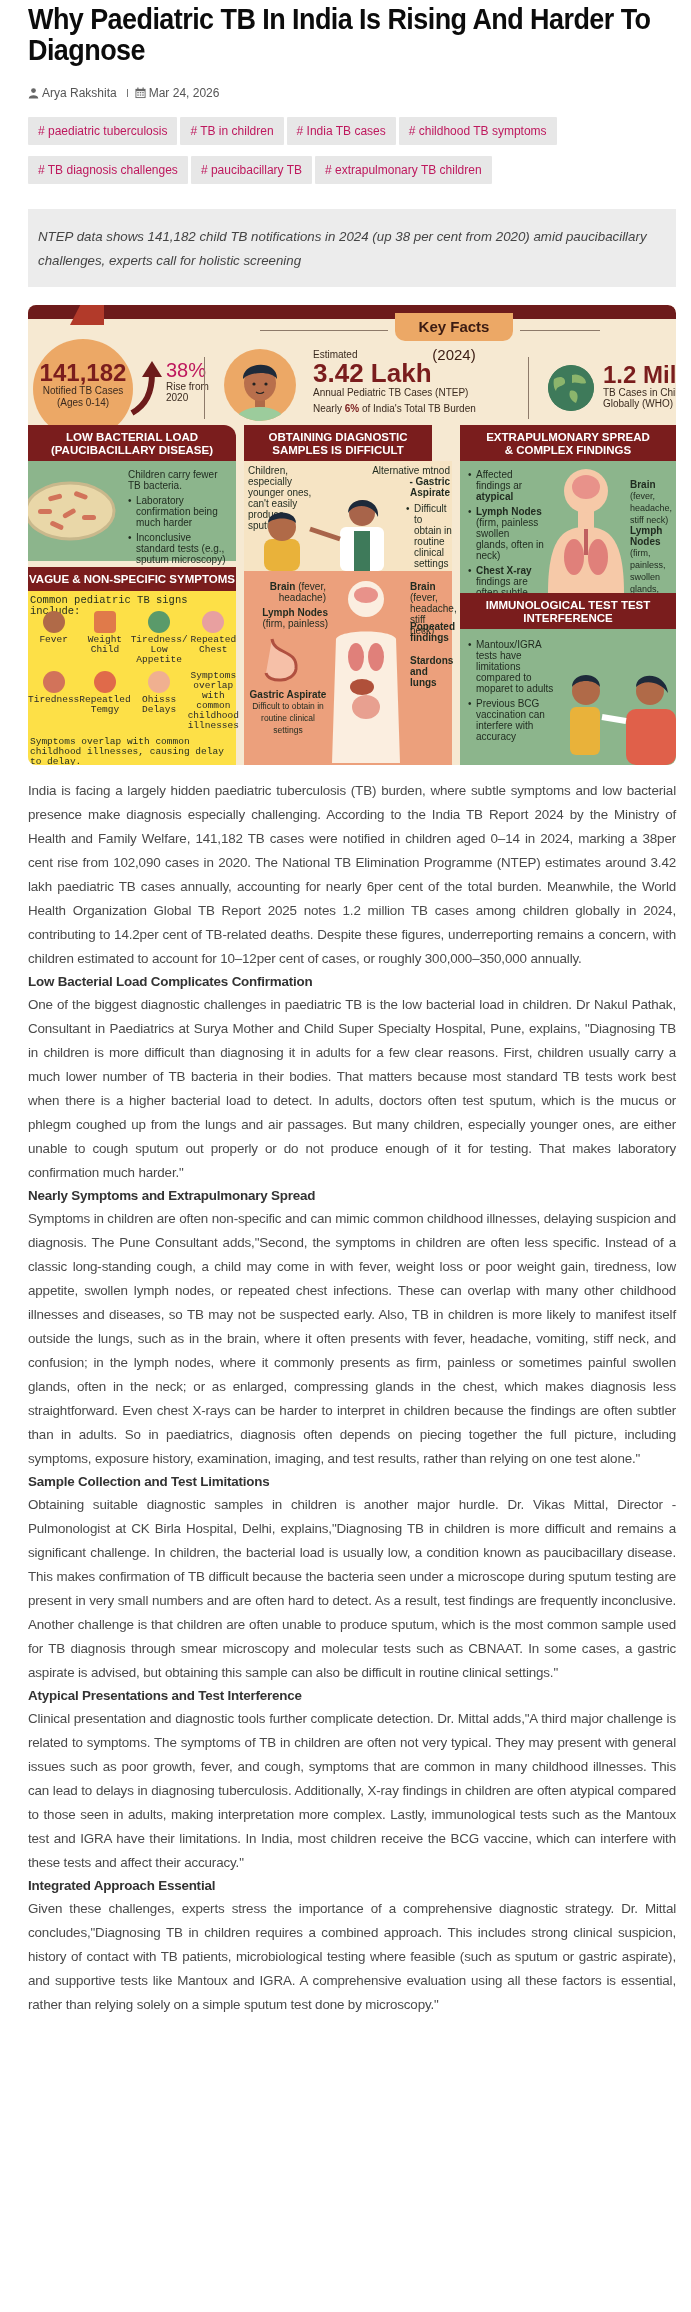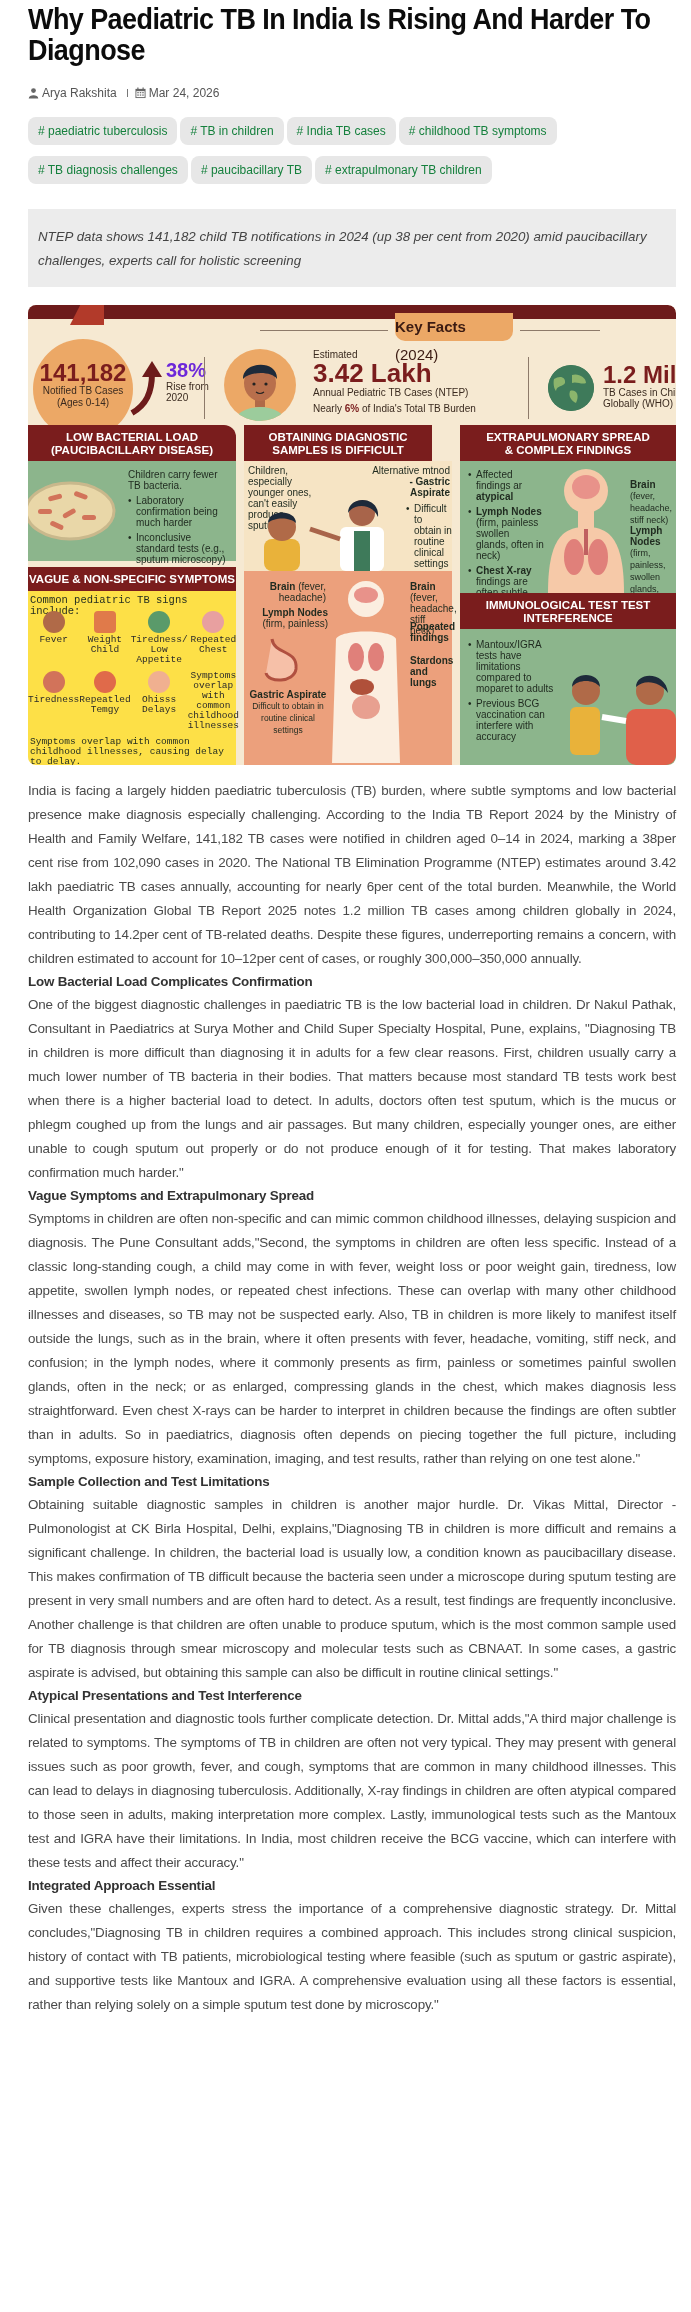--- a/index.html
+++ b/index.html
@@ -27,26 +27,26 @@
     margin-top: 19px;
     font-size: 12px;
     color: #555;
     height: 16px;
   }
   .meta .ico { display: inline-block; width: 11px; height: 12px; margin-right: 3px; vertical-align: middle; }
   .meta .sep { width: 1px; height: 8px; background: #777; margin: 0 7px 0 10px; }
   .tags { margin-top: 16px; display: flex; flex-wrap: wrap; gap: 11px 3px; width: 640px; }
   .tag {
     background: #e7e7e7;
-    border-radius: 8px;
+    border-radius: 1px;
     padding: 0 10px;
     height: 28px;
     line-height: 28px;
     font-size: 12px;
-    color: #15803d;
+    color: #be185d;
     margin-right: 0px;
   }
   .summary {
     margin-top: 25px;
     background: #ececec;
     padding: 16px 12px 14px 10px;
     width: 648px;
     font-style: italic;
     font-size: 13.3px;
     line-height: 24px;
@@ -60,33 +60,33 @@
     border-radius: 8px;
     overflow: hidden;
     background: #f6e9d2;
   }
   .info .abs { position: absolute; }
   .topbar { left: 0; top: 0; width: 648px; height: 14px; background: #6d1b1b; border-top-right-radius: 8px; }
   .ribbon { left: 42px; top: 0; width: 34px; height: 20px; background: #b23a2a; clip-path: polygon(30% 0,100% 0,100% 100%,0 100%); }
   .keyfacts {
     left: 367px; top: 8px; width: 118px; height: 28px;
     background: #eca866; border-radius: 0 0 10px 10px;
-    font-size: 15px; font-weight: 700; color: #3b1b12; line-height: 28px;
+    font-size: 15px; font-weight: 700; color: #3b1b12; text-align: center; line-height: 28px;
   }
   .keyfacts span.yr { font-weight: 400; }
   .kline { height: 1px; background: #8d7a6a; top: 25px; }
   .circle-num {
     left: 5px; top: 34px; width: 100px; height: 100px; border-radius: 50%;
     background: #eca866; text-align: center; padding-top: 22px;
   }
   .circle-num .big { font-size: 24px; font-weight: 700; color: #7a1d1d; line-height: 24px; }
   .circle-num .sm { font-size: 10px; color: #3a2a1f; line-height: 12px; }
   .arrow { left: 100px; top: 52px; width: 36px; height: 60px; }
   .rise { left: 138px; top: 54px; }
-  .rise .big { font-size: 20px; font-weight: 700; color: #6d28d9; line-height: 22px; }
+  .rise .big { font-size: 20px; font-weight: 400; color: #be185d; line-height: 22px; }
   .rise .sm { font-size: 10px; color: #3a2a1f; line-height: 11px; }
   .vdiv { width: 1px; background: #8d7a6a; }
   .kid-face { left: 196px; top: 44px; width: 72px; height: 72px; border-radius: 50%; background: #eca866; overflow: hidden; }
   .lakh { left: 285px; top: 44px; }
   .lakh .lbl { font-size: 10px; color: #3a2a1f; }
   .lakh .big { font-size: 26px; font-weight: 700; color: #7a1d1d; line-height: 26px; }
   .lakh .sm { font-size: 10px; color: #3a2a1f; line-height: 13px; }
   .lakh .sm b { color: #7a1d1d; }
   .globe { left: 520px; top: 60px; width: 46px; height: 46px; border-radius: 50%; background: #3e7a5a; overflow: hidden; }
   .million { left: 575px; top: 58px; white-space: nowrap; }
@@ -345,21 +345,21 @@
         </svg>
     </div>
   </div>
 
   <div class="article">
     <p>India is facing a largely hidden paediatric tuberculosis (TB) burden, where subtle symptoms and low bacterial presence make diagnosis especially challenging. According to the India TB Report 2024 by the Ministry of Health and Family Welfare, 141,182 TB cases were notified in children aged 0–14 in 2024, marking a 38per cent rise from 102,090 cases in 2020. The National TB Elimination Programme (NTEP) estimates around 3.42 lakh paediatric TB cases annually, accounting for nearly 6per cent of the total burden. Meanwhile, the World Health Organization Global TB Report 2025 notes 1.2 million TB cases among children globally in 2024, contributing to 14.2per cent of TB-related deaths. Despite these figures, underreporting remains a concern, with children estimated to account for 10–12per cent of cases, or roughly 300,000–350,000 annually.</p>
 
     <h3>Low Bacterial Load Complicates Confirmation</h3>
     <p>One of the biggest diagnostic challenges in paediatric TB is the low bacterial load in children. Dr Nakul Pathak, Consultant in Paediatrics at Surya Mother and Child Super Specialty Hospital, Pune, explains, "Diagnosing TB in children is more difficult than diagnosing it in adults for a few clear reasons. First, children usually carry a much lower number of TB bacteria in their bodies. That matters because most standard TB tests work best when there is a higher bacterial load to detect. In adults, doctors often test sputum, which is the mucus or phlegm coughed up from the lungs and air passages. But many children, especially younger ones, are either unable to cough sputum out properly or do not produce enough of it for testing. That makes laboratory confirmation much harder."</p>
 
-    <h3>Vague Symptoms and Extrapulmonary Spread</h3>
+    <h3>Nearly Symptoms and Extrapulmonary Spread</h3>
     <p>Symptoms in children are often non-specific and can mimic common childhood illnesses, delaying suspicion and diagnosis. The Pune Consultant adds,"Second, the symptoms in children are often less specific. Instead of a classic long-standing cough, a child may come in with fever, weight loss or poor weight gain, tiredness, low appetite, swollen lymph nodes, or repeated chest infections. These can overlap with many other childhood illnesses and diseases, so TB may not be suspected early. Also, TB in children is more likely to manifest itself outside the lungs, such as in the brain, where it often presents with fever, headache, vomiting, stiff neck, and confusion; in the lymph nodes, where it commonly presents as firm, painless or sometimes painful swollen glands, often in the neck; or as enlarged, compressing glands in the chest, which makes diagnosis less straightforward. Even chest X-rays can be harder to interpret in children because the findings are often subtler than in adults. So in paediatrics, diagnosis often depends on piecing together the full picture, including symptoms, exposure history, examination, imaging, and test results, rather than relying on one test alone."</p>
 
     <h3>Sample Collection and Test Limitations</h3>
     <p>Obtaining suitable diagnostic samples in children is another major hurdle. Dr. Vikas Mittal, Director - Pulmonologist at CK Birla Hospital, Delhi, explains,"Diagnosing TB in children is more difficult and remains a significant challenge. In children, the bacterial load is usually low, a condition known as paucibacillary disease. This makes confirmation of TB difficult because the bacteria seen under a microscope during sputum testing are present in very small numbers and are often hard to detect. As a result, test findings are frequently inconclusive. Another challenge is that children are often unable to produce sputum, which is the most common sample used for TB diagnosis through smear microscopy and molecular tests such as CBNAAT. In some cases, a gastric aspirate is advised, but obtaining this sample can also be difficult in routine clinical settings."</p>
 
     <h3>Atypical Presentations and Test Interference</h3>
     <p>Clinical presentation and diagnostic tools further complicate detection. Dr. Mittal adds,"A third major challenge is related to symptoms. The symptoms of TB in children are often not very typical. They may present with general issues such as poor growth, fever, and cough, symptoms that are common in many childhood illnesses. This can lead to delays in diagnosing tuberculosis. Additionally, X-ray findings in children are often atypical compared to those seen in adults, making interpretation more complex. Lastly, immunological tests such as the Mantoux test and IGRA have their limitations. In India, most children receive the BCG vaccine, which can interfere with these tests and affect their accuracy."</p>
 
     <h3>Integrated Approach Essential</h3>
     <p>Given these challenges, experts stress the importance of a comprehensive diagnostic strategy. Dr. Mittal concludes,"Diagnosing TB in children requires a combined approach. This includes strong clinical suspicion, history of contact with TB patients, microbiological testing where feasible (such as sputum or gastric aspirate), and supportive tests like Mantoux and IGRA. A comprehensive evaluation using all these factors is essential, rather than relying solely on a simple sputum test done by microscopy."</p>

